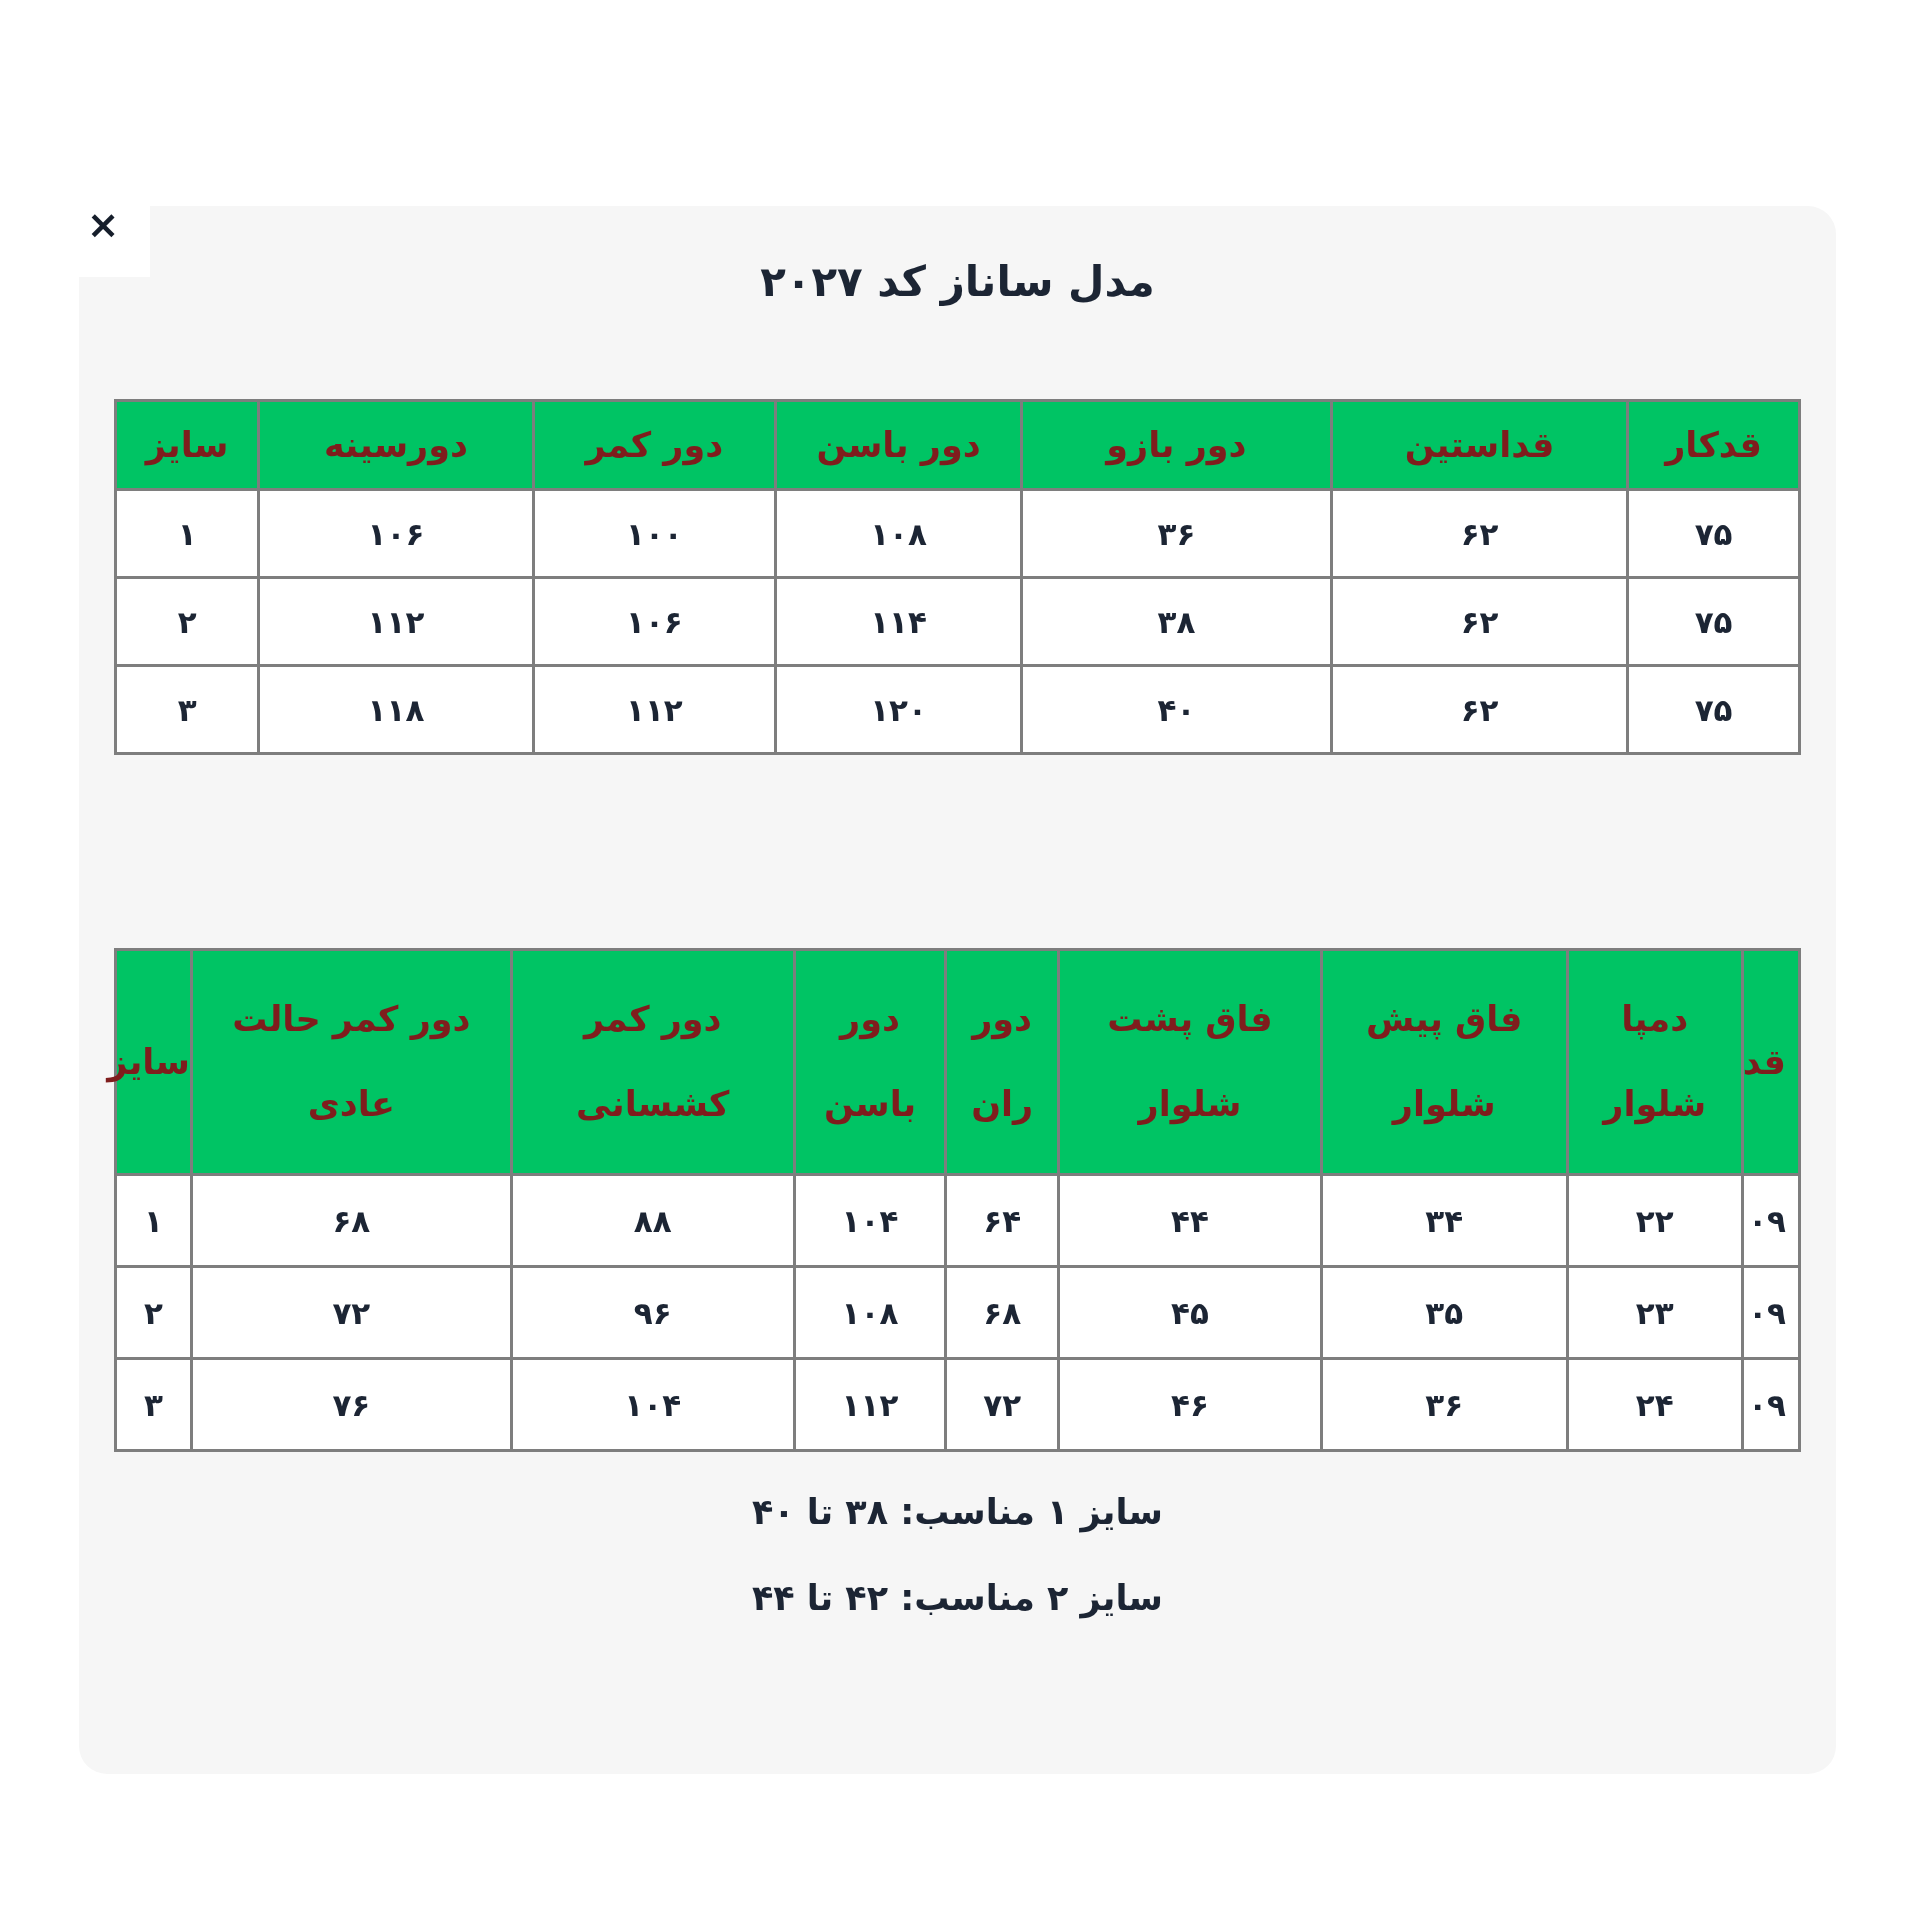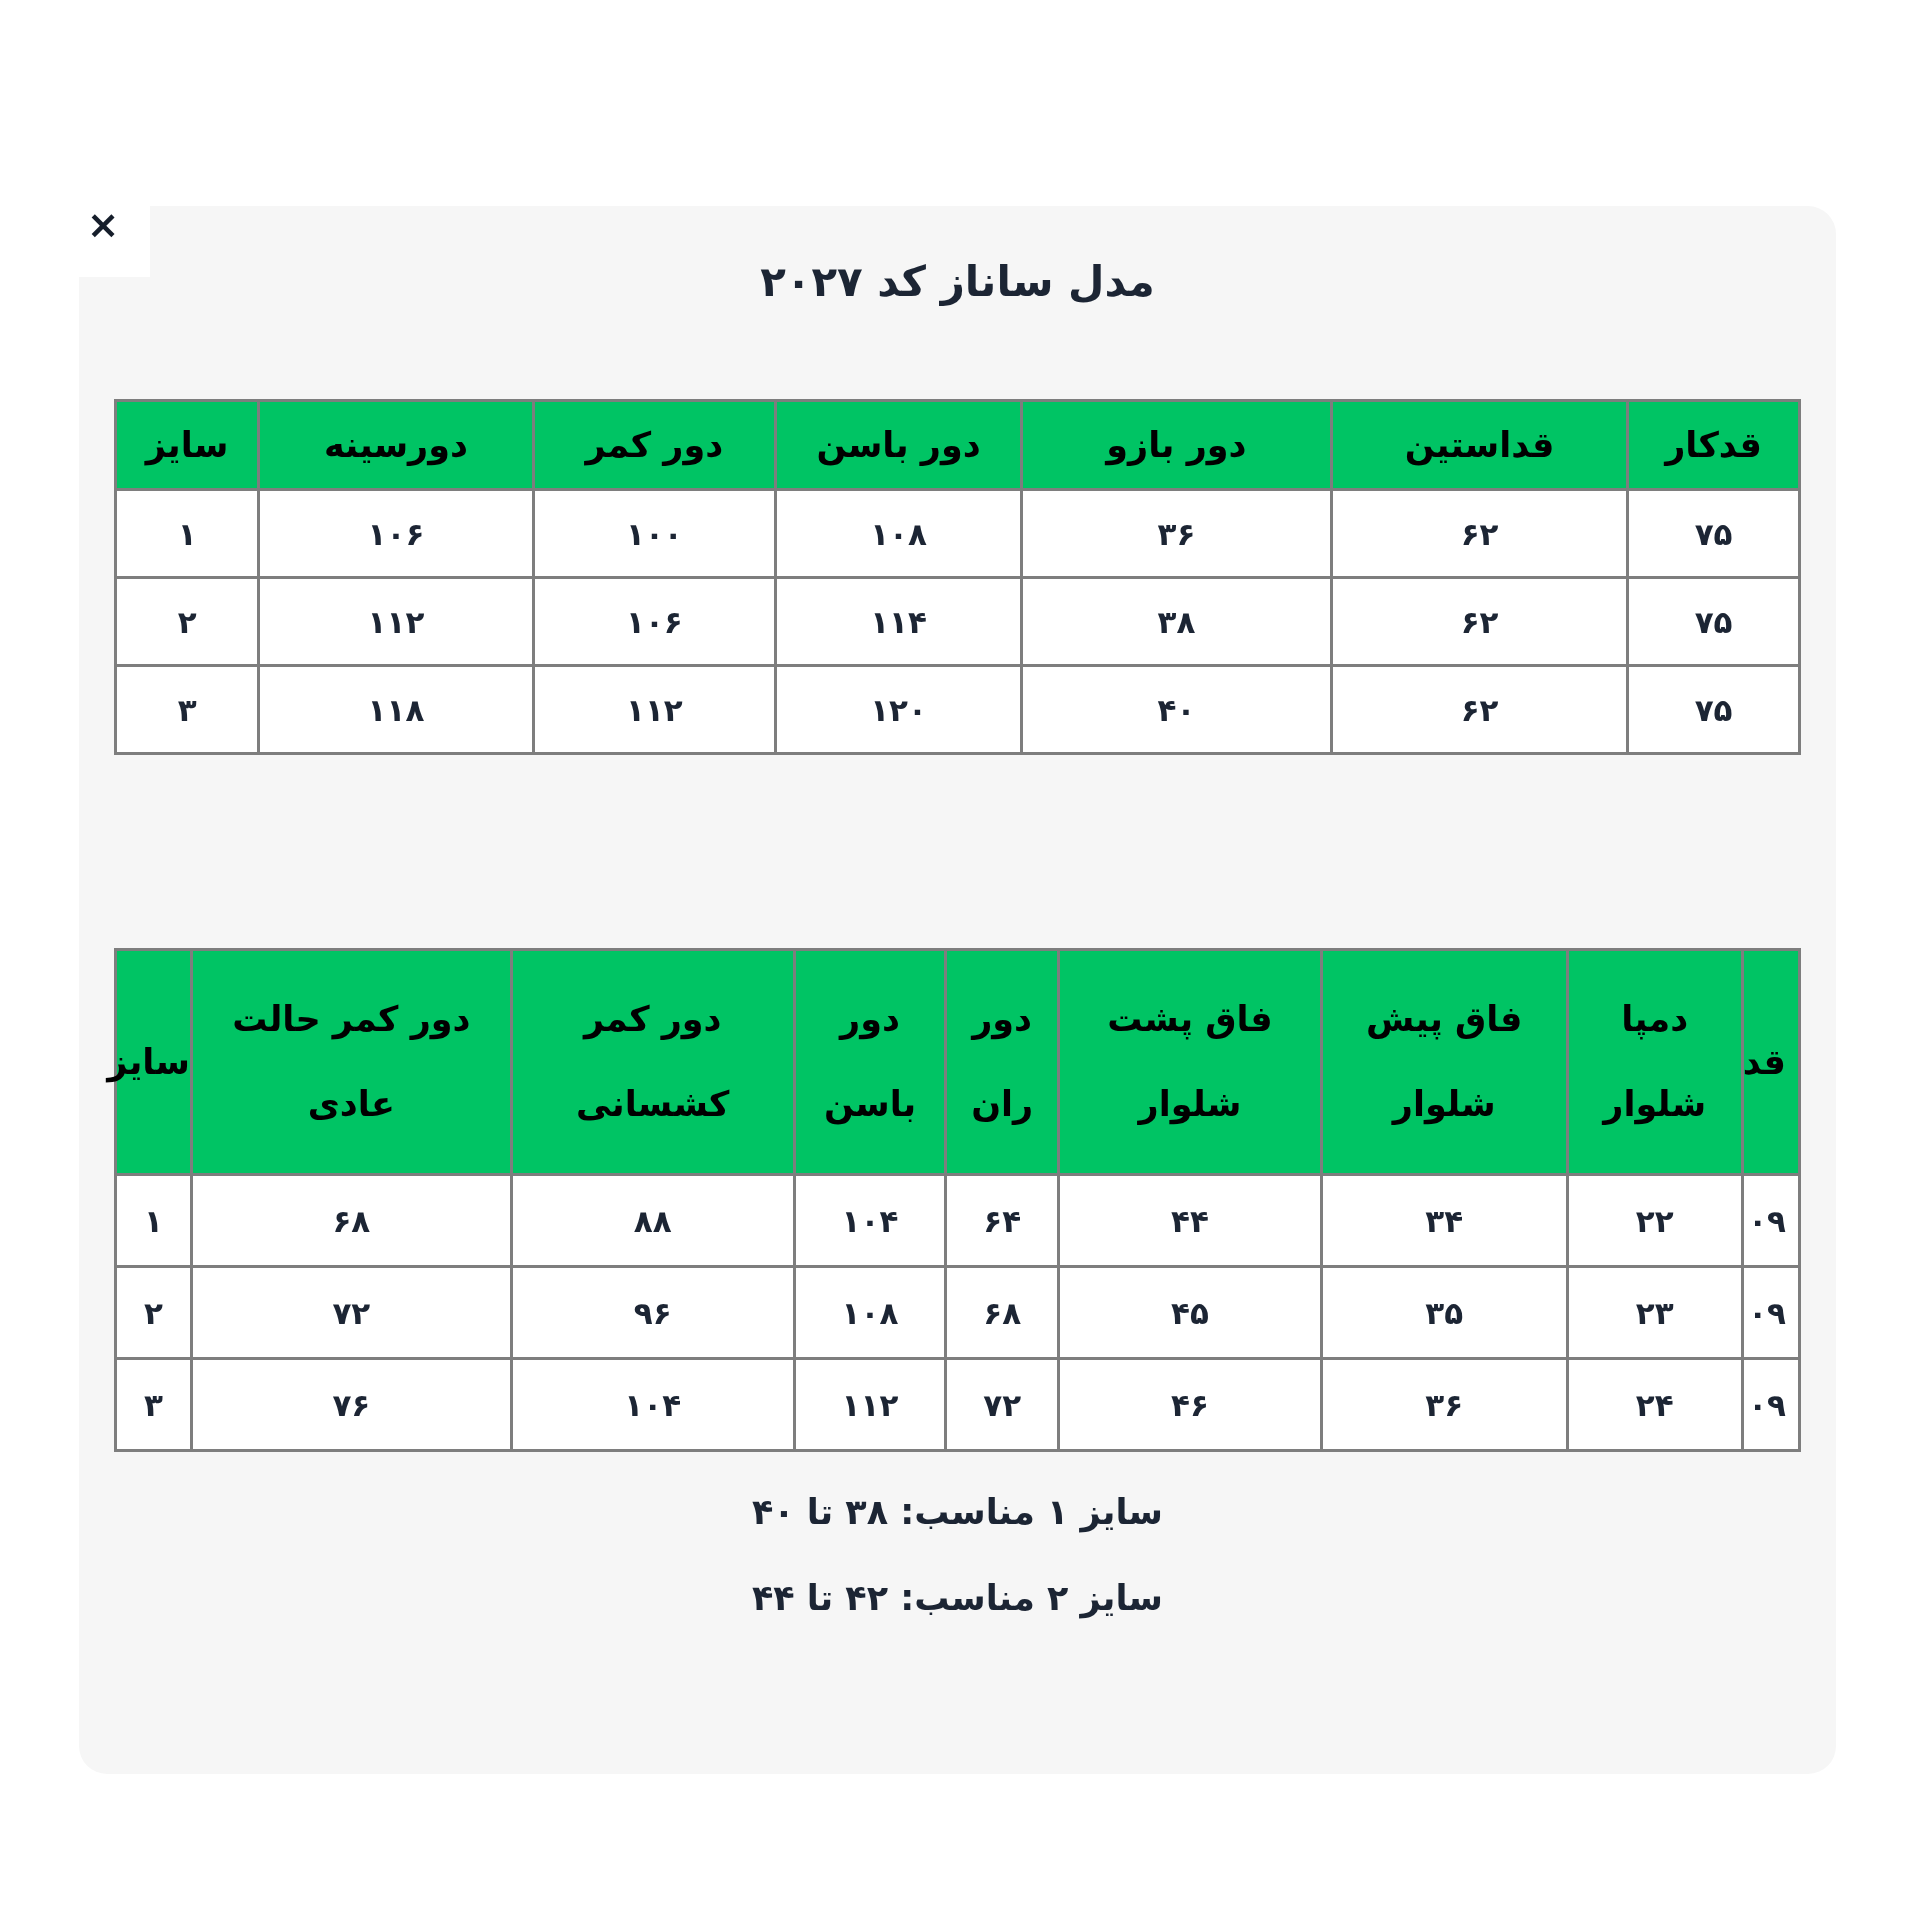--- a/index.html
+++ b/index.html
@@ -64,21 +64,21 @@
   th,td{
     border-style:solid;
     border-color:var(--border);
     border-width:3.9px 3.1px;
     text-align:center;
     vertical-align:middle;
     padding:0;
   }
   th{
     background:var(--green);
-    color:#000000;
+    color:#7f1d1d;
     font-size:35px;
     font-weight:bold;
   }
   td{
     font-size:31px;
     font-weight:bold;
     color:var(--ink);
     background:#ffffff;
   }
   #t1{margin-top:86px;}

